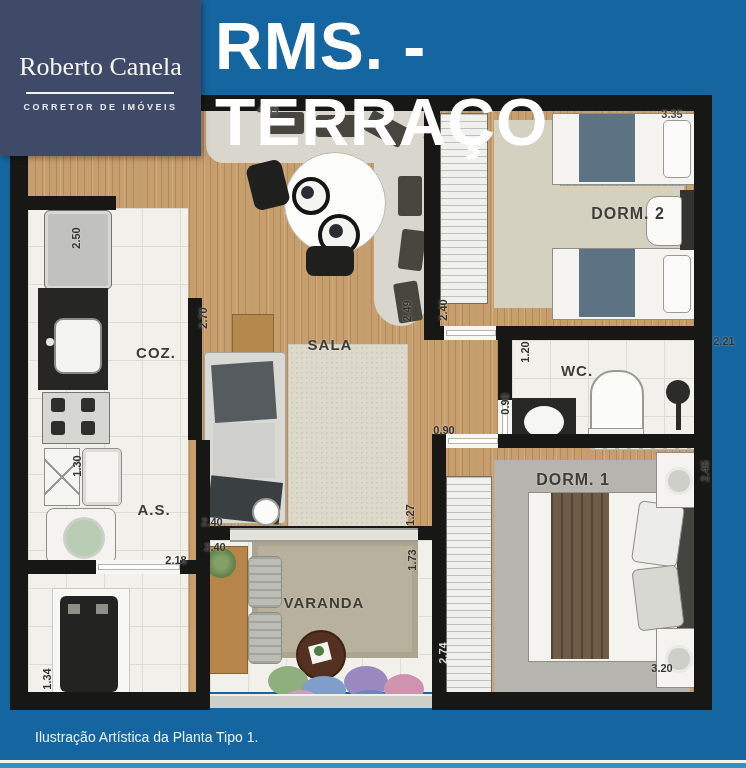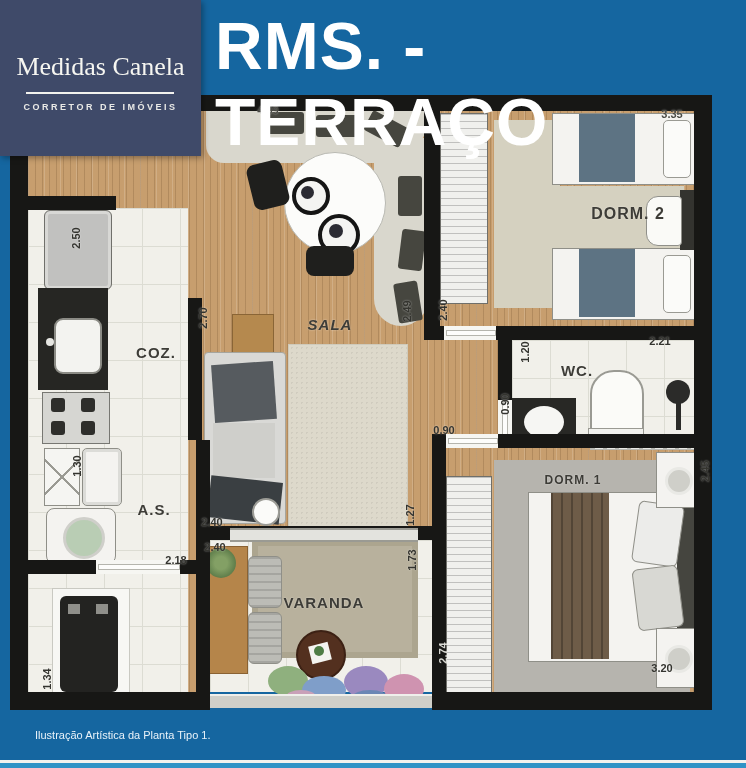--- a/index.html
+++ b/index.html
@@ -31,21 +31,21 @@
   
   .m{position:absolute;font-weight:bold;font-size:11px;color:#34342f;transform:translate(-50%,-50%);white-space:nowrap;text-shadow:0 0 2px rgba(255,255,255,.55);}
   .mv{transform:translate(-50%,-50%) rotate(-90deg);}
   .room{position:absolute;font-weight:bold;font-size:15px;letter-spacing:1px;color:#3d3c37;transform:translate(-50%,-50%);white-space:nowrap;text-shadow:0 0 2px rgba(255,255,255,.5);}
   
   .title{position:absolute;left:207px;top:0px;width:539px;margin:8px;font-size:66px;font-weight:700;letter-spacing:1px;color:var(--title_white);font-family:"Liberation Sans",sans-serif;}
   .logo{position:absolute;left:0;top:0;width:201px;height:156px;background:var(--logo_navy);box-shadow:2px 2px 6px rgba(0,0,0,.35);z-index:40;}
   .logo-name{position:absolute;left:0;top:52px;width:100%;text-align:center;font-family:"Liberation Serif",serif;font-size:26px;color:#f6f6f1;}
   .logo-rule{position:absolute;left:26px;top:92px;width:148px;height:2px;background:#f2f2ee;}
   .logo-tagline{position:absolute;left:0;top:102px;width:100%;text-align:center;font-size:9px;letter-spacing:2.5px;color:#e9e9e6;font-weight:bold;}
-  .footer-line{position:absolute;left:35px;font-size:11px;color:#e8f2f9;white-space:nowrap;}
+  .footer-line{position:absolute;left:35px;font-size:14px;color:#e8f2f9;white-space:nowrap;}
   .speckle{background-image:radial-gradient(rgba(0,0,0,.06) 1px,transparent 1px);background-size:5px 5px;}
 </style>
 </head>
 <body>
 
 <div class="page">
 
   <div class="abs" style="left:0;top:0;width:746px;height:768px;">
 
     <div class="abs wood" style="left:28px;top:111px;width:666px;height:581px;"></div>
@@ -182,53 +182,53 @@
     <div class="abs wall" style="left:196px;top:526px;width:250px;height:14px;"></div>
     <div class="abs" style="left:230px;top:528px;width:188px;height:10px;background:#e3e3de;border-top:2px solid #9a9a93;border-bottom:2px solid #9a9a93;"></div>
     <div class="abs wall" style="left:188px;top:298px;width:14px;height:142px;"></div>
     <div class="abs wall" style="left:196px;top:440px;width:14px;height:270px;"></div>
     <div class="abs wall" style="left:28px;top:560px;width:168px;height:14px;"></div>
     <div class="abs doorgap" style="left:96px;top:560px;width:84px;height:14px;"></div>
     <div class="abs leaf" style="left:98px;top:564px;width:80px;height:4px;"></div>
     <div class="abs wall" style="left:28px;top:196px;width:88px;height:14px;"></div>
 
     <span class="room" style="left:586px;top:214px;font-size:16px;margin-left:42px;">DORM. 2</span>
-    <span class="room" style="left:330px;top:324px;font-style:italic;">SALA</span>
+    <span class="room" style="left:330px;top:344px;">SALA</span>
     <span class="room" style="left:156px;top:352px;">COZ.</span>
     <span class="room" style="left:577px;top:370px;">WC.</span>
     <span class="room" style="left:154px;top:509px;">A.S.</span>
-    <span class="room" style="left:573px;top:480px;font-size:12px;">DORM. 1</span>
+    <span class="room" style="left:573px;top:480px;font-size:16px;">DORM. 1</span>
     <span class="room" style="left:324px;top:602px;">VARANDA</span>
 
     <span class="m" style="left:268px;top:110px;color:#4a4a44;">4.09</span>
     <span class="m" style="left:672px;top:114px;color:#4a4a44;">3.35</span>
     <span class="m mv" style="left:76px;top:238px;">2.50</span>
     <span class="m mv" style="left:203px;top:318px;">2.70</span>
     <span class="m mv" style="left:407px;top:311px;">2.49</span>
     <span class="m mv" style="left:443px;top:310px;">2.40</span>
     <span class="m mv" style="left:525px;top:352px;">1.20</span>
-    <span class="m" style="left:660px;top:341px;">2.21</span>
+    <span class="m" style="left:724px;top:341px;">2.21</span>
     <span class="m mv" style="left:505px;top:404px;">0.90</span>
     <span class="m" style="left:444px;top:430px;">0.90</span>
     <span class="m mv" style="left:77px;top:466px;">1.30</span>
     <span class="m" style="left:176px;top:560px;">2.18</span>
     <span class="m" style="left:212px;top:522px;">2.40</span>
     <span class="m" style="left:215px;top:547px;">2.40</span>
     <span class="m mv" style="left:410px;top:515px;">1.27</span>
     <span class="m mv" style="left:412px;top:560px;">1.73</span>
     <span class="m mv" style="left:443px;top:653px;color:#d8d8d2;text-shadow:none;">2.74</span>
     <span class="m mv" style="left:47px;top:679px;">1.34</span>
     <span class="m mv" style="left:705px;top:471px;">2.45</span>
     <span class="m" style="left:662px;top:668px;">3.20</span>
   </div>
 
   <h1 class="title">RMS. - TERRAÇO</h1>
 
   <div class="logo">
-    <div class="logo-name">Medidas Canela</div>
+    <div class="logo-name">Roberto Canela</div>
     <div class="logo-rule"></div>
     <div class="logo-tagline">CORRETOR DE IMÓVEIS</div>
   </div>
 
   <div class="footer-line" style="top:729px;">Ilustração Artística da Planta Tipo 1.</div>
   <div class="abs" style="left:0;top:760px;width:746px;height:3px;background:#f2f2ee;"></div>
   <div class="abs" style="left:0;top:763px;width:746px;height:5px;background:var(--bottom_strip_blue);"></div>
 
 </div>
 

